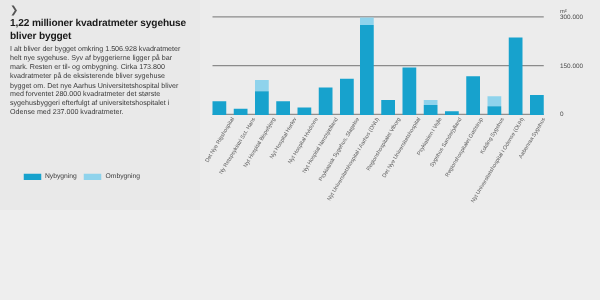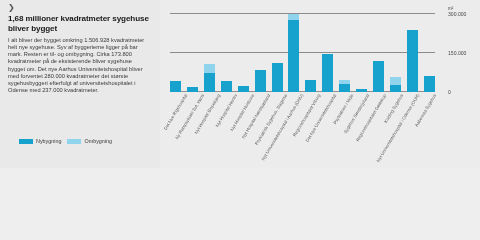--- a/index.html
+++ b/index.html
@@ -83,21 +83,21 @@
     line-height:5px;
   }
 </style>
 </head>
 <body>
 
 <div id="root">
 
   <div class="left">
     <div class="chev">❯</div>
-    <div class="headline">1,68 millioner kvadratmeter sygehuse bliver bygget</div>
+    <div class="headline">1,22 millioner kvadratmeter sygehuse bliver bygget</div>
     <div class="body">I alt bliver der bygget omkring 1.506.928 kvadratmeter helt nye sygehuse. Syv af byggerierne ligger på bar mark. Resten er til- og ombygning. Cirka 173.800 kvadratmeter på de eksisterende bliver sygehuse bygget om. Det nye Aarhus Universitetshospital bliver med forventet 280.000 kvadratmeter det største sygehusbyggeri efterfulgt af universitetshospitalet i Odense med 237.000 kvadratmeter.</div>
 
     <div class="legend">
       <div class="lg">
         <span class="sw" id="sw0" style="background: rgb(23, 162, 205);"></span>
         <span class="lglab">Nybygning</span>
       </div>
       <div class="lg">
         <span class="sw" id="sw1" style="background: rgb(143, 211, 236);"></span>
         <span class="lglab">Ombygning</span>

